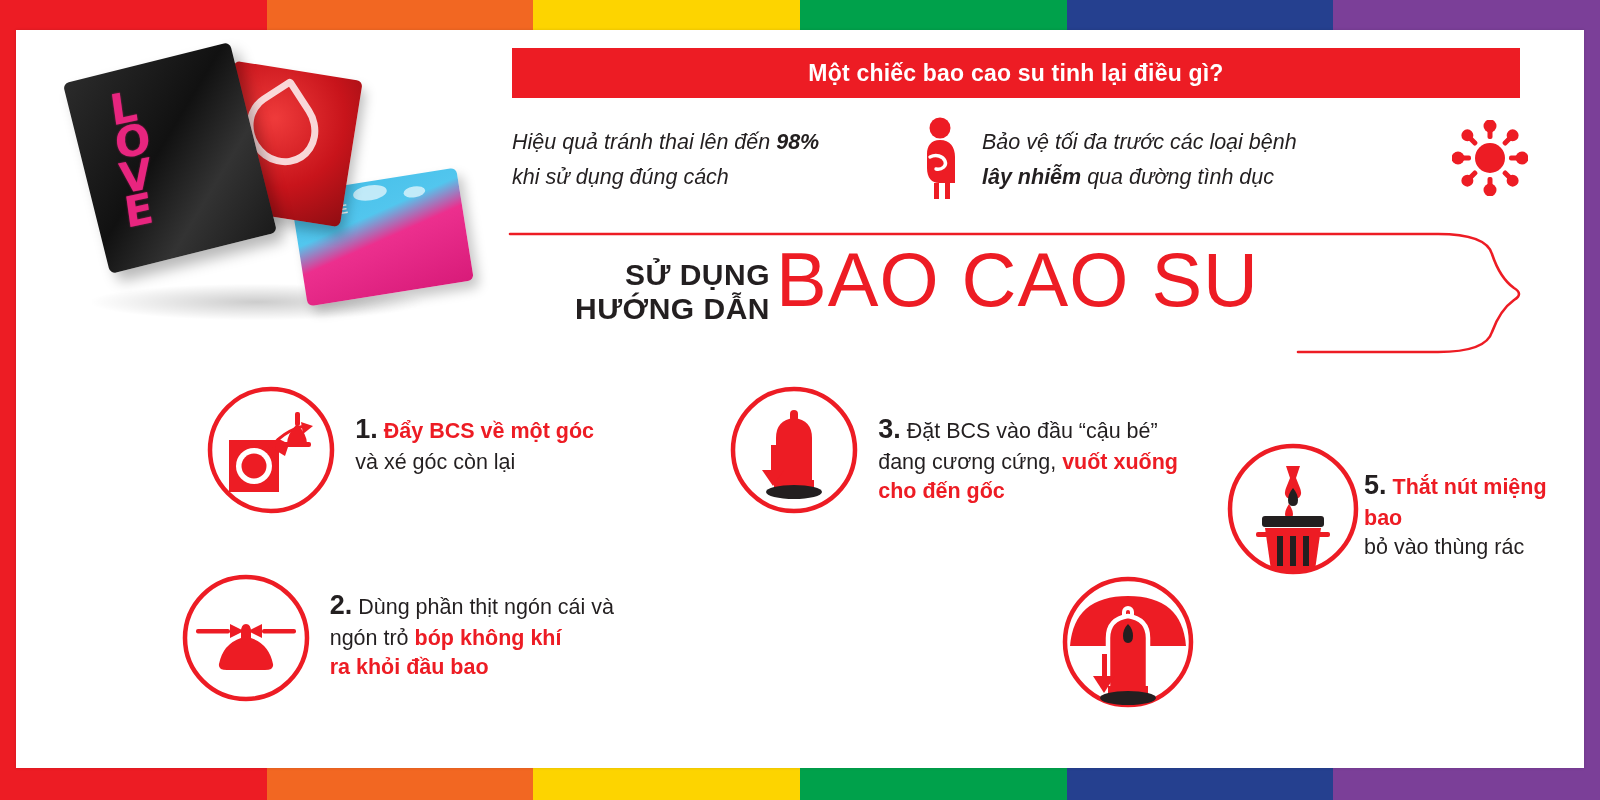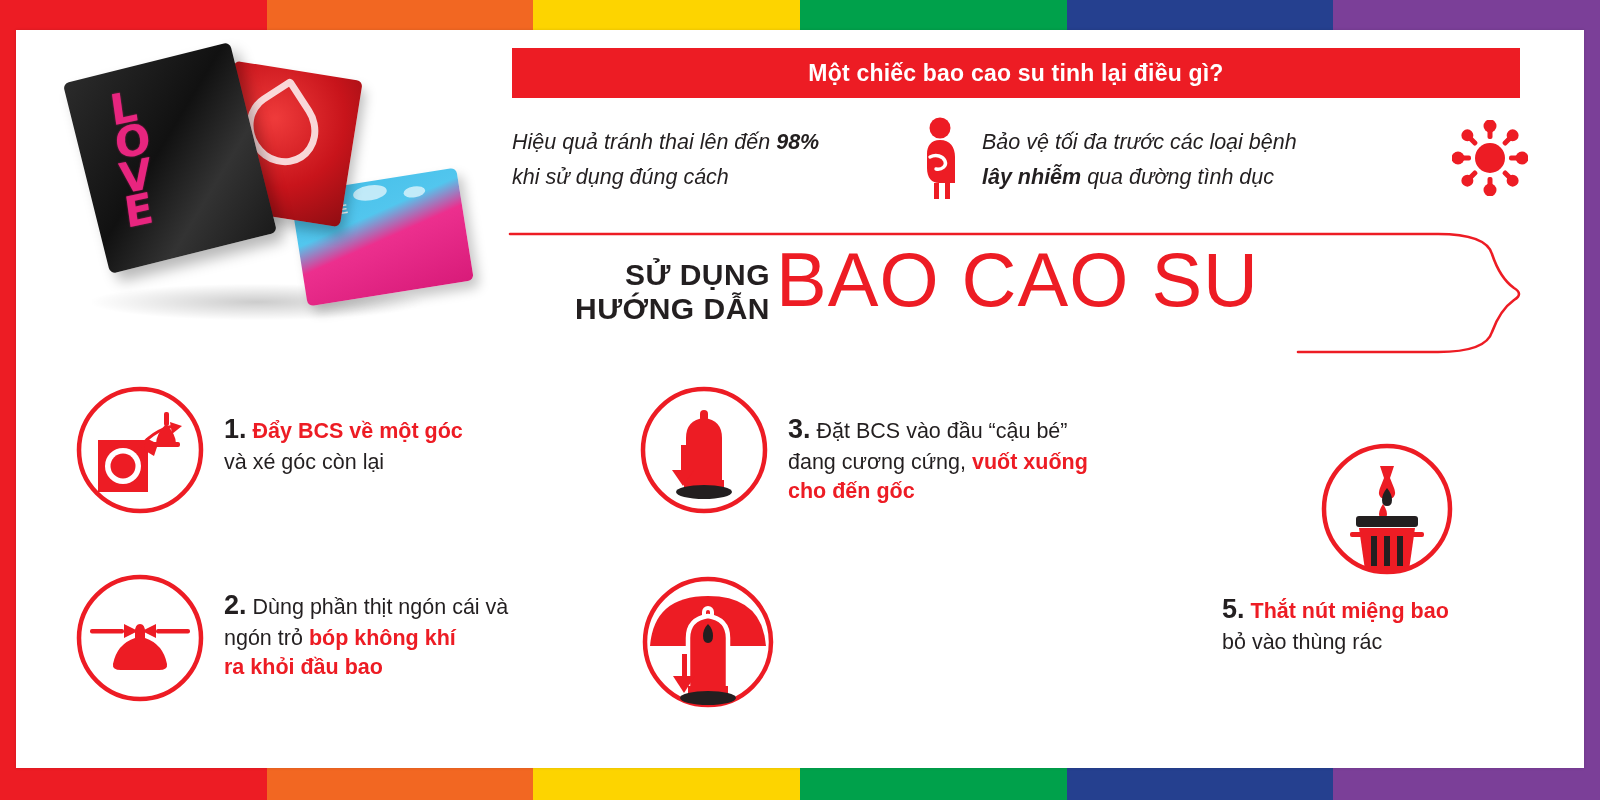--- a/index.html
+++ b/index.html
@@ -96,31 +96,31 @@
     font-size: 30px; line-height: 1.12; letter-spacing: .5px;
   }
   .title-big {
     position: absolute; left: 268px; top: 14px;
     color: #ed1c24; font-weight: 400; font-size: 76px;
     letter-spacing: 1px; line-height: 1;
     font-family: "Liberation Sans", sans-serif;
   }
 
   
-  .step { position: absolute; display: flex; align-items: flex-start; }
+  .step { position: absolute; display: flex; align-items: flex-start; justify-content: flex-end; }
   .step-icon { flex: 0 0 auto; }
   .step-text { font-size: 21.5px; line-height: 1.33; color: #231f20; }
   .step-text .num { font-size: 27px; font-weight: 700; color: #231f20; }
   .step-text .hl { color: #ed1c24; font-weight: 700; }
 
   .step1 { left: 74px;   top: 384px;  width: 520px; }
   .step2 { left: 74px;   top: 572px;  width: 540px; }
   .step3 { left: 638px;  top: 384px;  width: 540px; }
   .step4 { left: 638px;  top: 572px;  width: 560px; }
-  .step5 { left: 1222px; top: 438px;  width: 330px; flex-direction: column; align-items: center; }
+  .step5 { left: 1222px; top: 438px;  width: 330px; flex-direction: row; align-items: center; }
   .step1 .step-text, .step3 .step-text { padding-top: 28px; }
   .step2 .step-text { padding-top: 16px; }
   .step4 .step-text { padding-top: 22px; }
   .step1 .step-text, .step2 .step-text,
   .step3 .step-text, .step4 .step-text { margin-left: 18px; }
   .step5 .step-text { margin-top: 8px; width: 330px; }
 </style>
 </head>
 <body>
 

